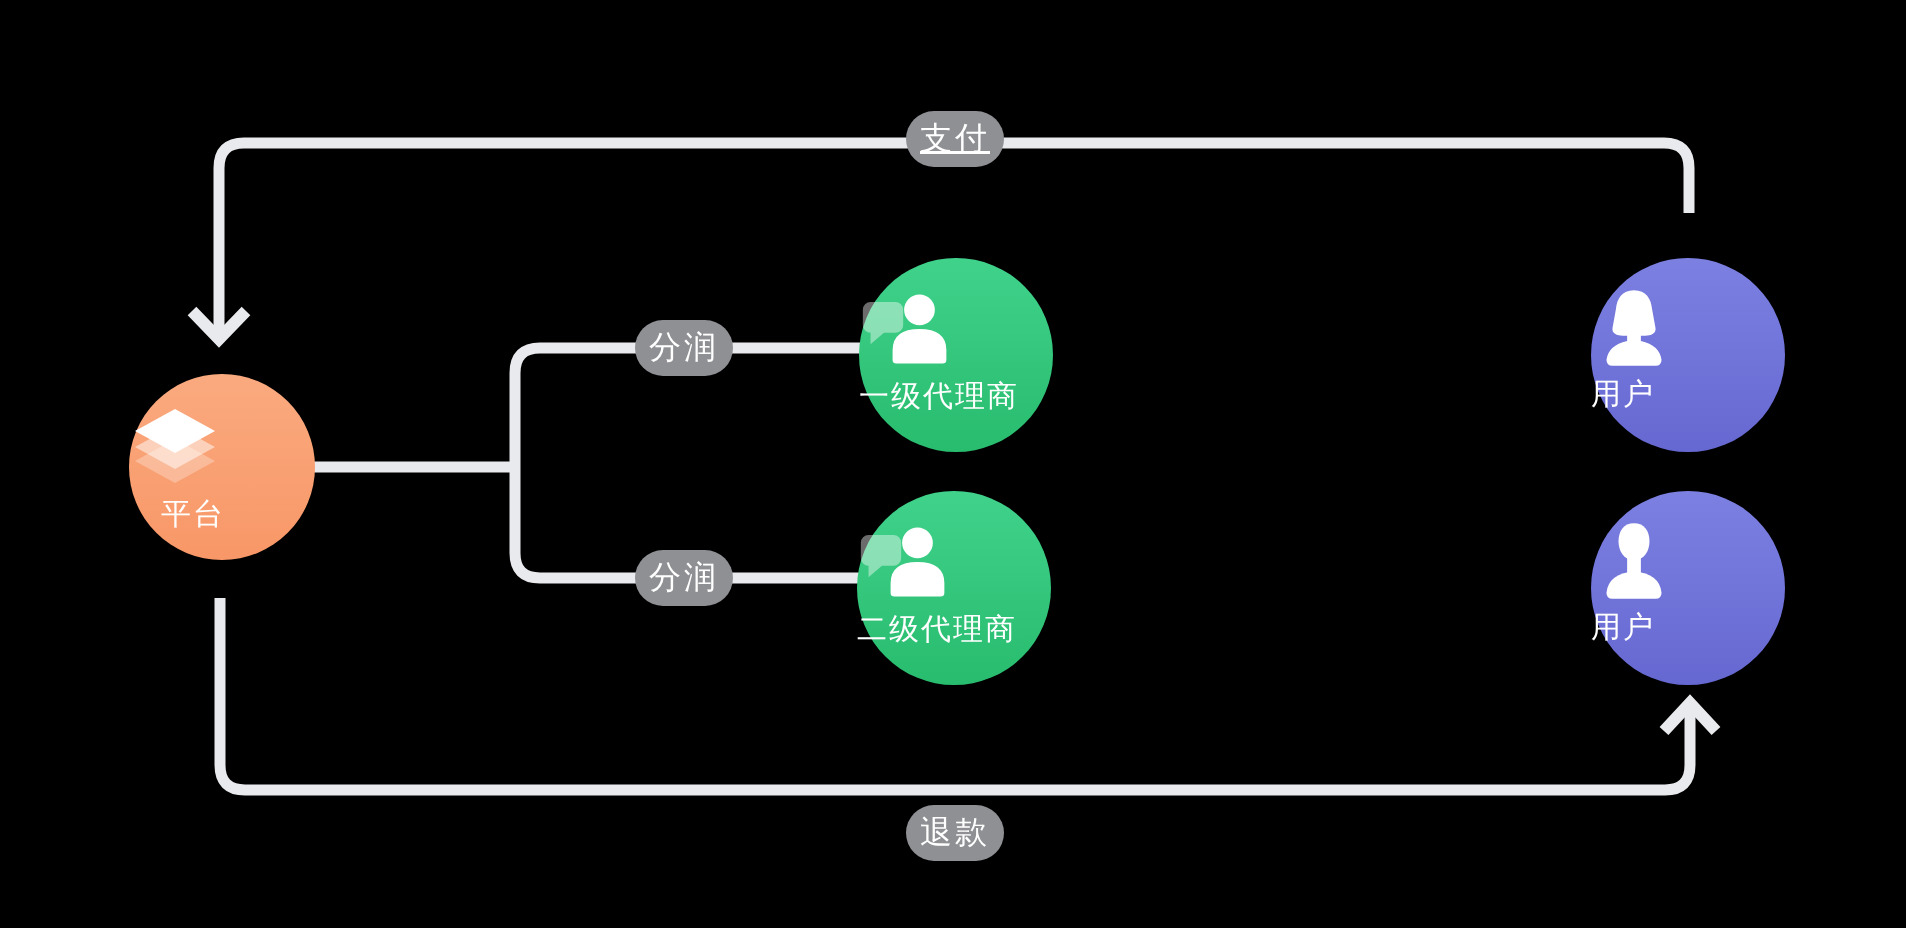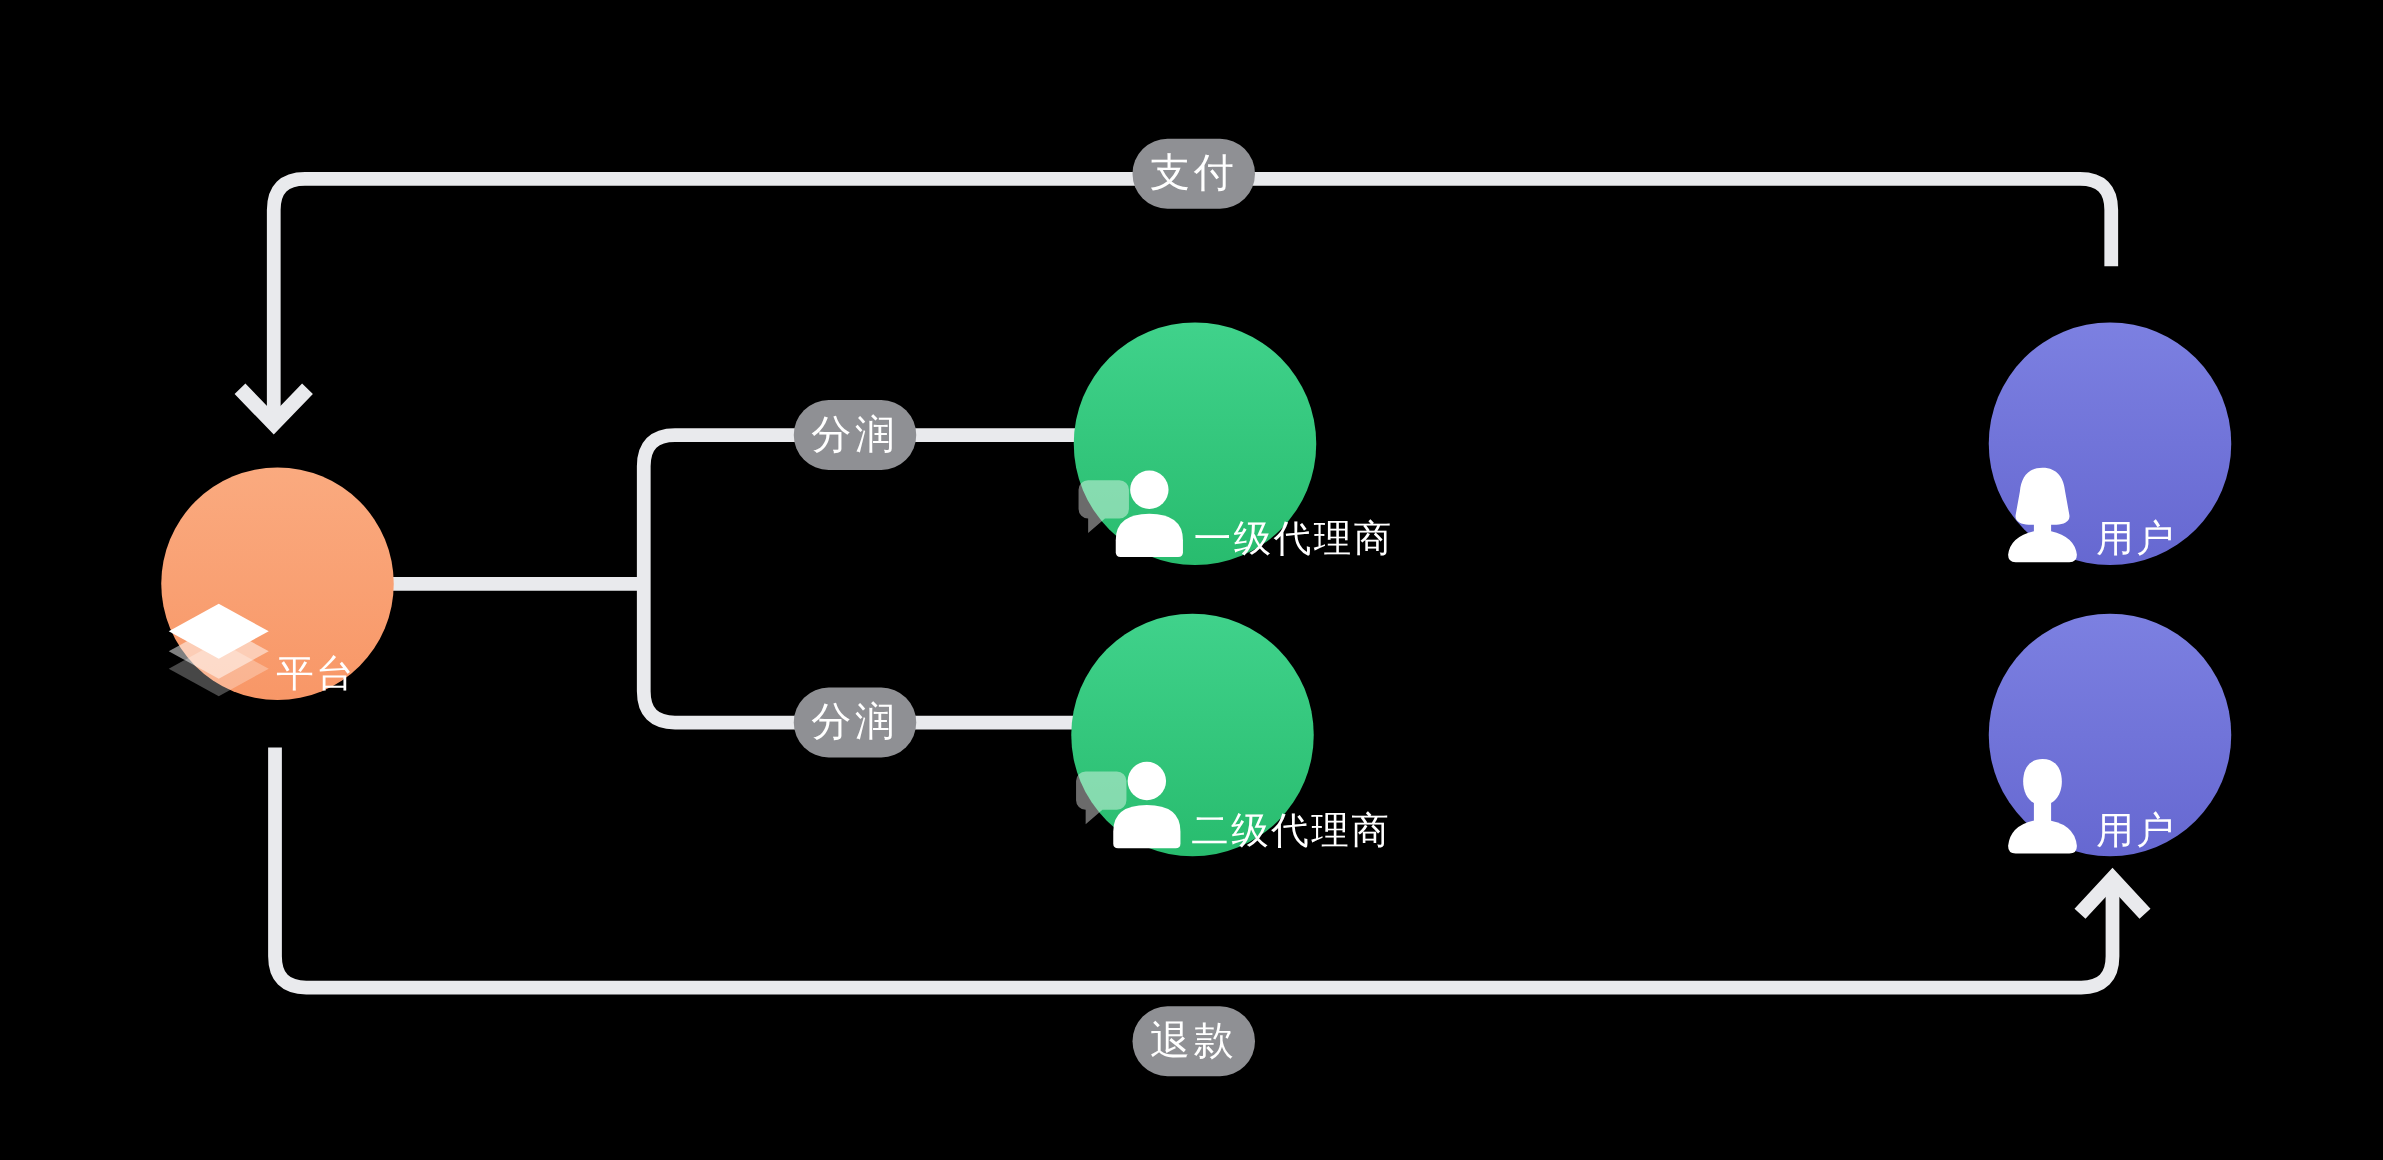--- a/index.html
+++ b/index.html
@@ -42,41 +42,41 @@
     stroke: var(--line);
     stroke-width: 12;
     fill: none;
     stroke-linecap: butt;
     stroke-linejoin: miter;
   }
   .node {
     position: absolute;
     border-radius: 50%;
     display: flex;
-    flex-direction: row;
-    align-items: flex-end;
+    flex-direction: column;
+    align-items: flex-start;
   }
   .node .icon {
     margin-top: 30px;
     flex: 0 0 auto;
   }
   .node .node-label {
     color: var(--nodeText);
     font-size: 30px;
     letter-spacing: 2px;
     white-space: nowrap;
     text-align: center;
   }
   .node-platform {
     left: 129px; top: 374px;
     width: 186px; height: 186px;
     background: linear-gradient(180deg, var(--orangeTop), var(--orangeBottom));
   }
   .node-platform .icon { margin-top: 32px; }
-  .node-platform .node-label { margin-top: 8px; }
+  .node-platform .node-label { margin-top: 8px; margin-left: 32px; }
   .node-agent1 {
     left: 859px; top: 258px;
     width: 194px; height: 194px;
     background: linear-gradient(180deg, var(--greenTop), var(--greenBottom));
   }
   .node-agent2 {
     left: 857px; top: 491px;
     width: 194px; height: 194px;
     background: linear-gradient(180deg, var(--greenTop), var(--greenBottom));
   }
@@ -97,21 +97,21 @@
     border-radius: 28px;
     background: var(--pillBg);
     color: var(--pillText);
     font-size: 32px;
     letter-spacing: 3px;
     display: flex;
     align-items: center;
     justify-content: center;
     white-space: nowrap;
   }
-  .pill-pay    { left: 906px; top: 111px; }
+  .pill-pay    { left: 906px; top: 111px; text-decoration: underline; }
   .pill-share1 { left: 635px; top: 320px; }
   .pill-share2 { left: 635px; top: 550px; }
   .pill-refund { left: 906px; top: 805px; }
 </style>
 </head>
 <body>
 
 <div class="canvas">
 
   <svg class="wires" viewBox="0 0 1906 928">

